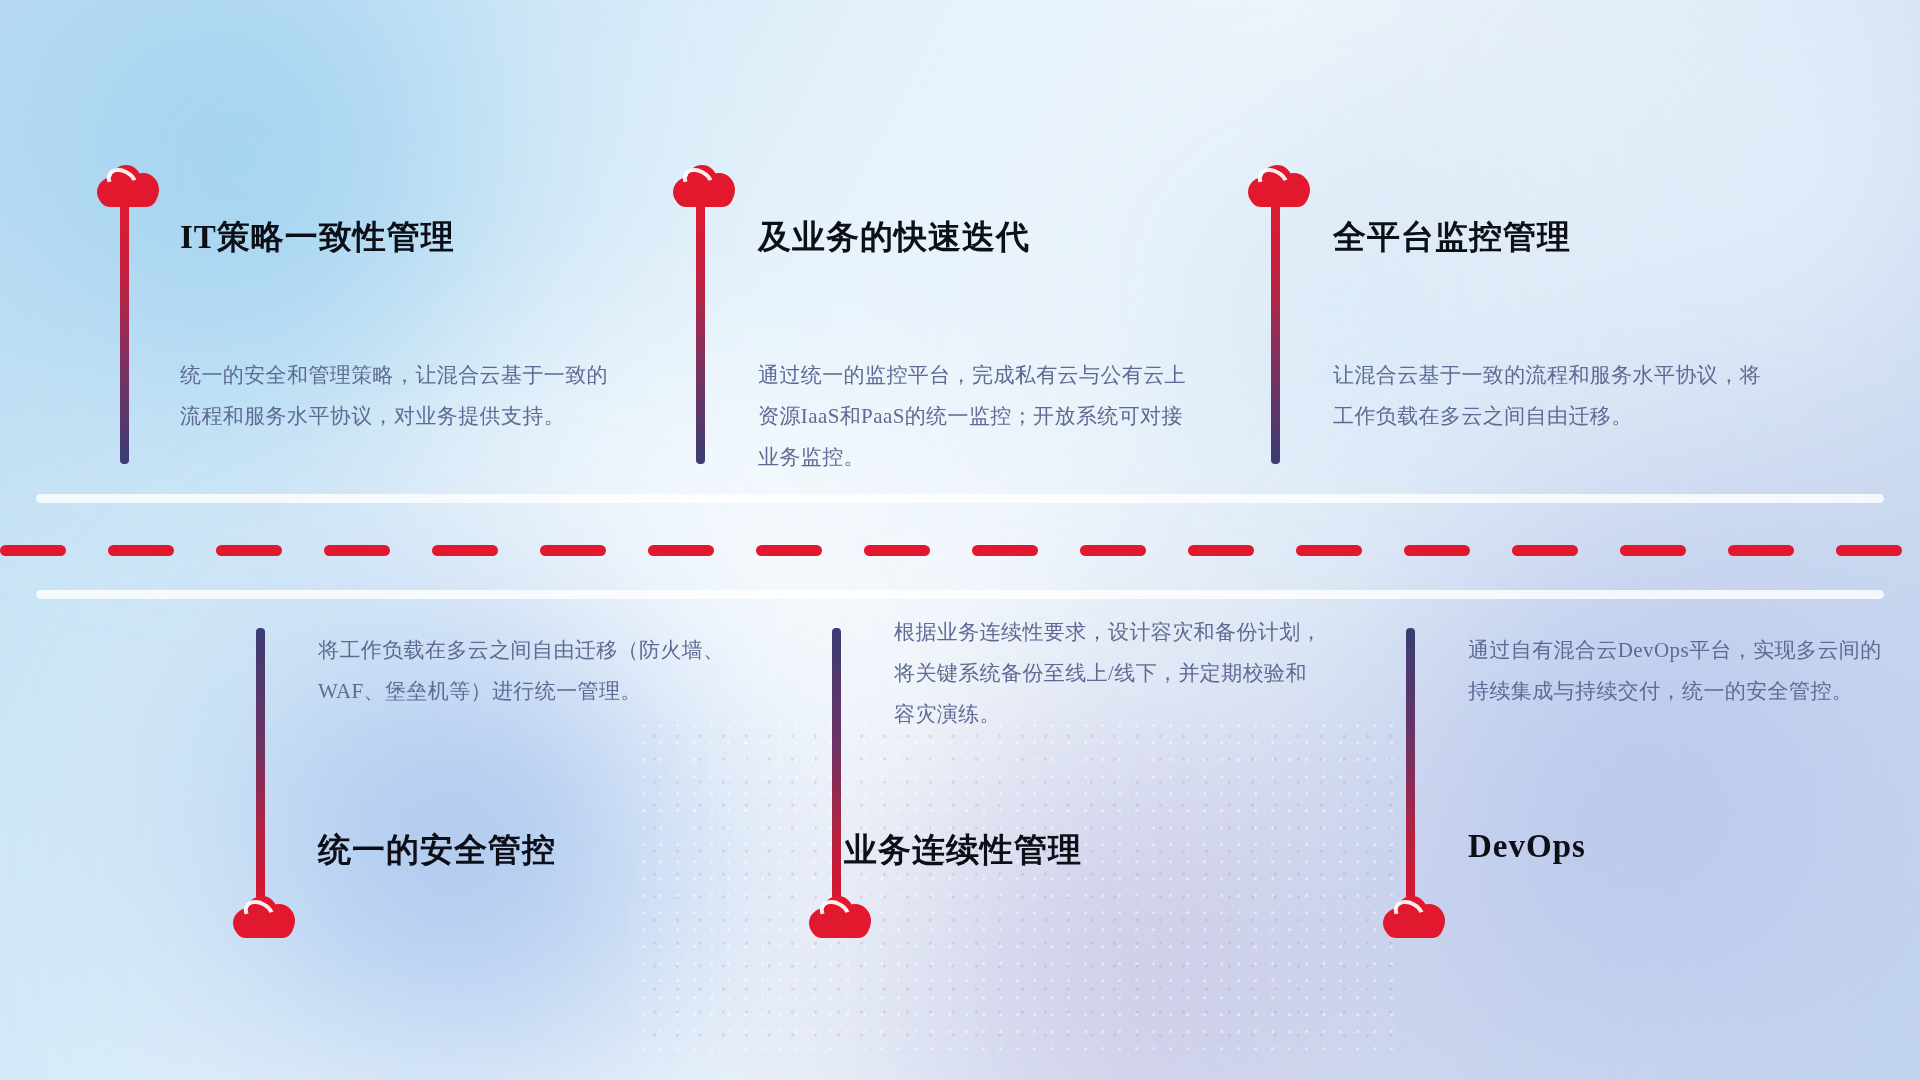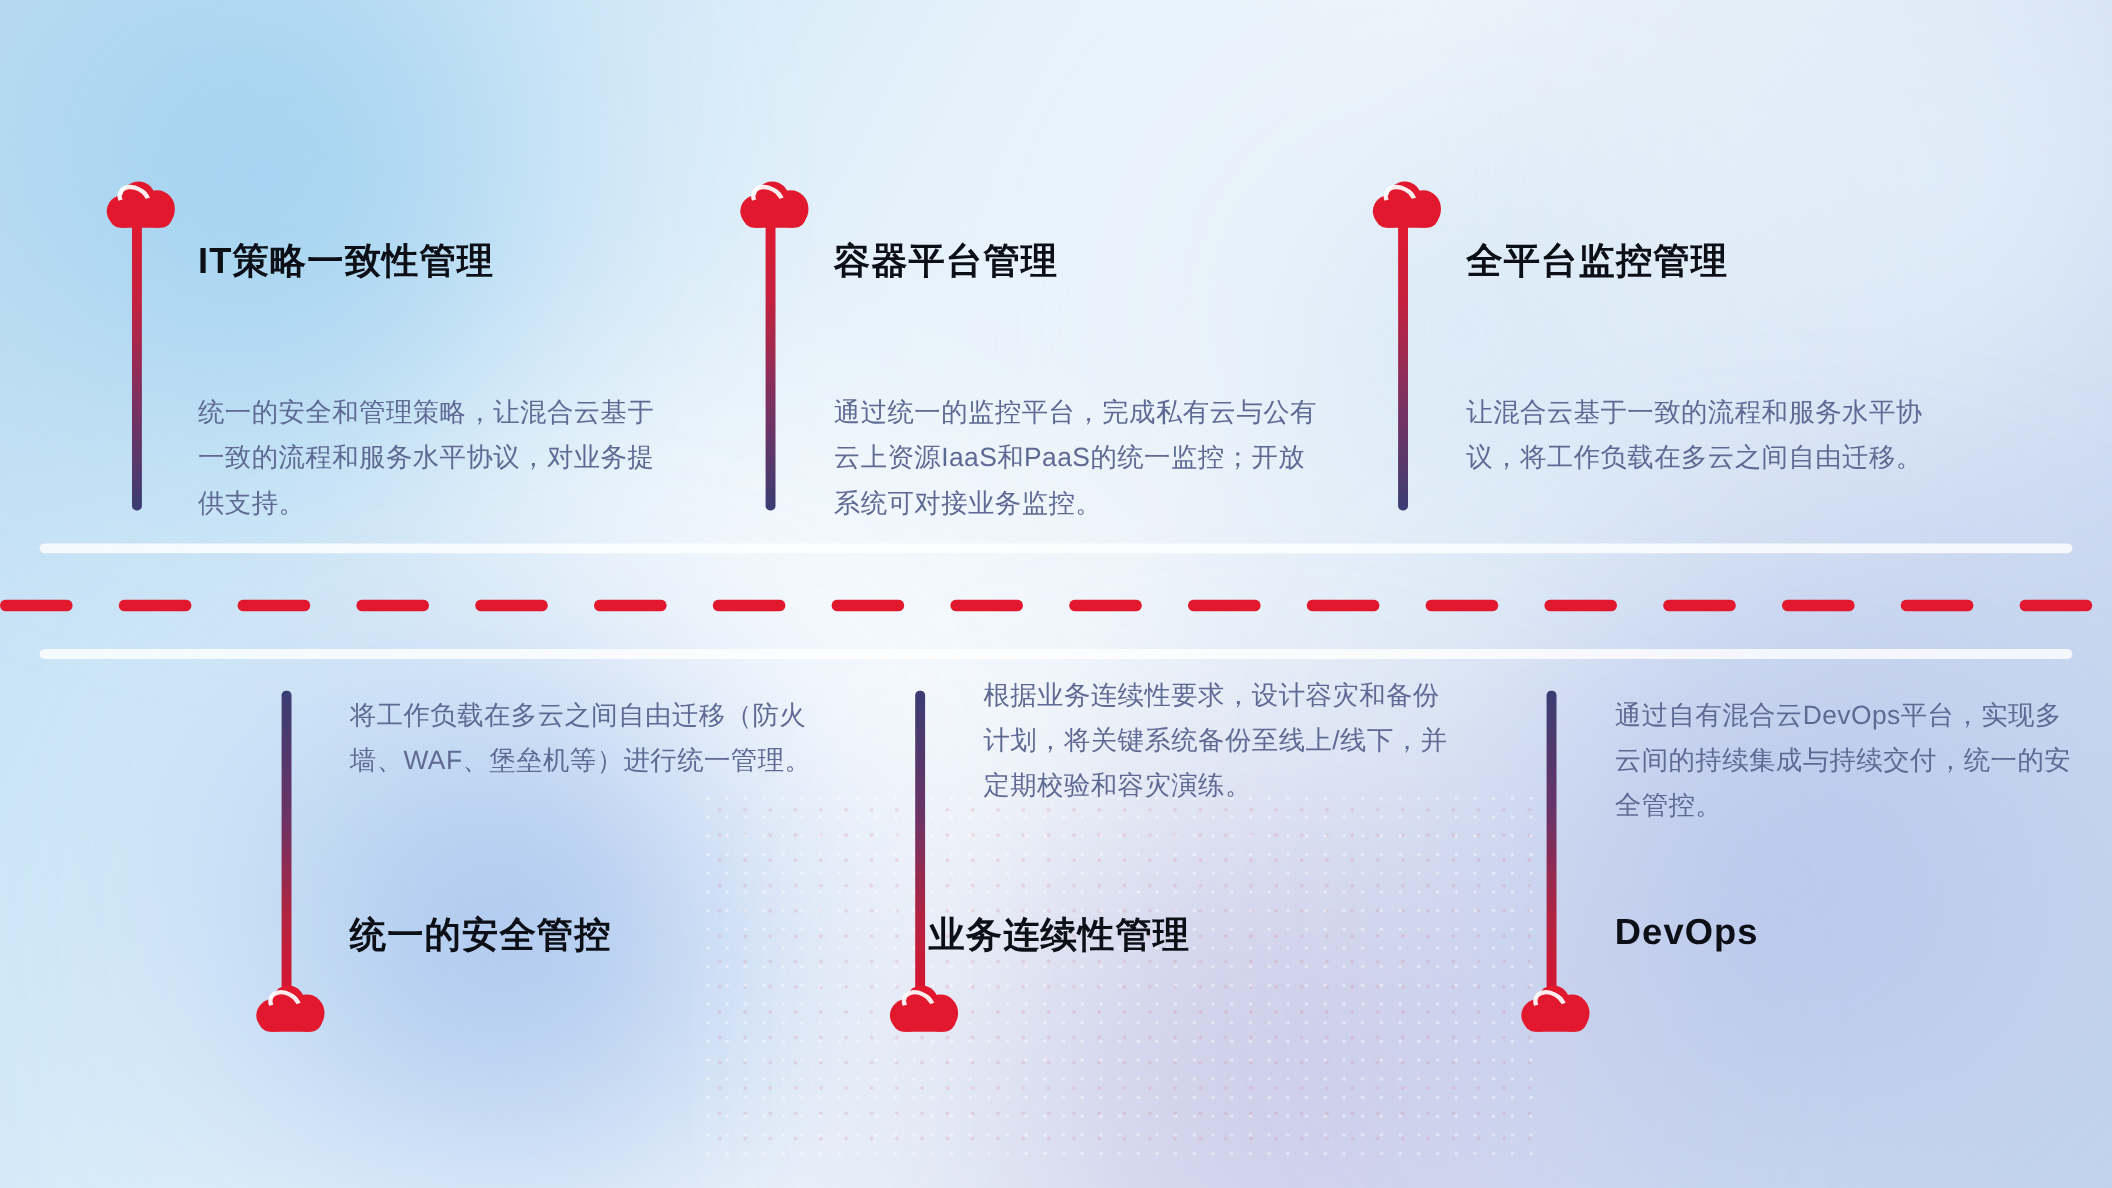--- a/index.html
+++ b/index.html
@@ -10,20 +10,21 @@
   body {
     font-family: "Liberation Sans", "DejaVu Sans", sans-serif;
   }
 
   #stage {
     position: relative;
     width: 1920px;
     height: 1080px;
     overflow: hidden;
     background: #cfe3f3;
+    font-family: Liberation Serif, serif;
   }
 
   
   .bg-base {
     position: absolute;
     inset: 0;
     background: linear-gradient(118deg,
         #bcdcf2 0%,
         #cfe7f7 18%,
         #e6f2fb 38%,
@@ -138,21 +139,21 @@
   .col-title {
     position: absolute;
     font-size: 33px;
     font-weight: 700;
     color: #0d0f16;
     letter-spacing: 1px;
     white-space: nowrap;
   }
   .col-body {
     position: absolute;
-    font-size: 24px;
+    font-size: 21px;
     line-height: 41px;
     color: #5e6a94;
     letter-spacing: 0.4px;
     width: 460px;
   }
 
   
   .rule {
     position: absolute;
     left: 36px;
@@ -213,21 +214,21 @@
 
   <div class="col">
     <div class="cloud" style="left:673px; top:165px;">
       <div class="puff p1"></div>
         <div class="puff p2"></div>
         <div class="puff p3"></div>
       <div class="base"></div>
         <div class="gleam"></div>
     </div>
     <div class="bar top" style="left:696px; top:200px; height:264px;"></div>
-    <div class="col-title" style="left:758px; top:215px;">容器平台管理</div>
+    <div class="col-title" style="left:758px; top:215px;">及业务的快速迭代</div>
     <div class="col-body" style="left:758px; top:355px; width:440px;">通过统一的监控平台，完成私有云与公有云上资源IaaS和PaaS的统一监控；开放系统可对接业务监控。</div>
   </div>
 
   <div class="col">
     <div class="cloud" style="left:1248px; top:165px;">
       <div class="puff p1"></div>
         <div class="puff p2"></div>
         <div class="puff p3"></div>
       <div class="base"></div>
         <div class="gleam"></div>

